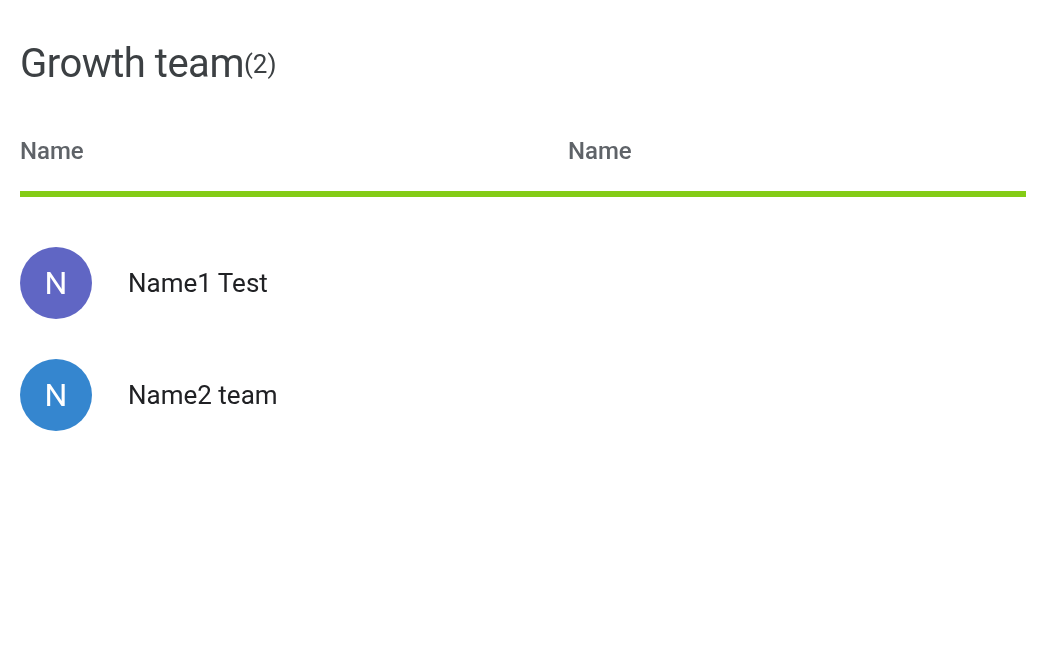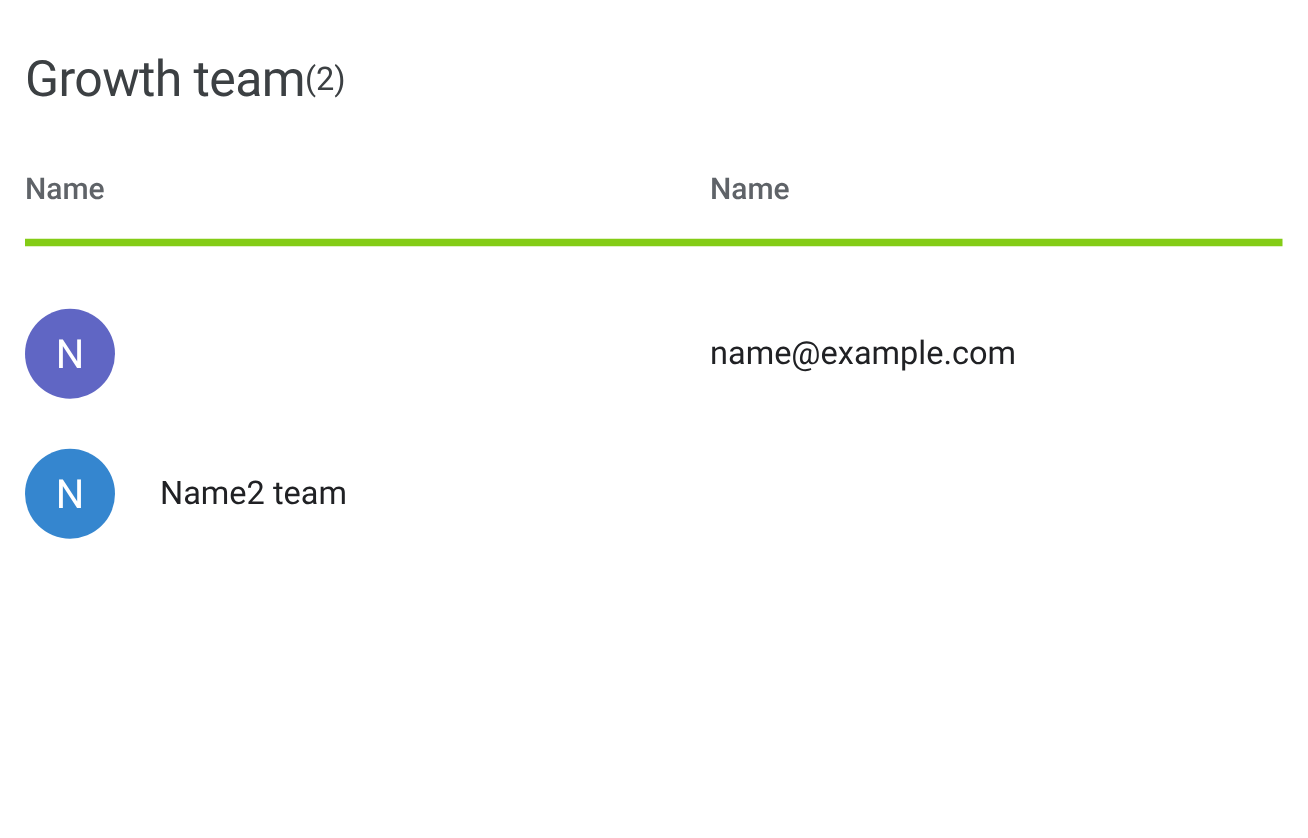--- a/index.html
+++ b/index.html
@@ -102,22 +102,22 @@
   <div class="table">
     <div class="table-header">
       <div class="col-name">Name</div>
       <div class="col-email">Name</div>
     </div>
 
     <div class="table-body">
       <div class="row">
         <div class="name-cell">
           <div class="avatar" style="background-color: rgb(96, 102, 196);">N</div>
+          <span class="name-text">Name1 Test</span>
         </div>
-        <div class="email-cell">name@example.com</div>
       </div>
 
       <div class="row">
         <div class="name-cell">
           <div class="avatar" style="background-color: rgb(53, 134, 207);">N</div>
           <span class="name-text">Name2 team</span>
         </div>
       </div>
     </div>
   </div>

